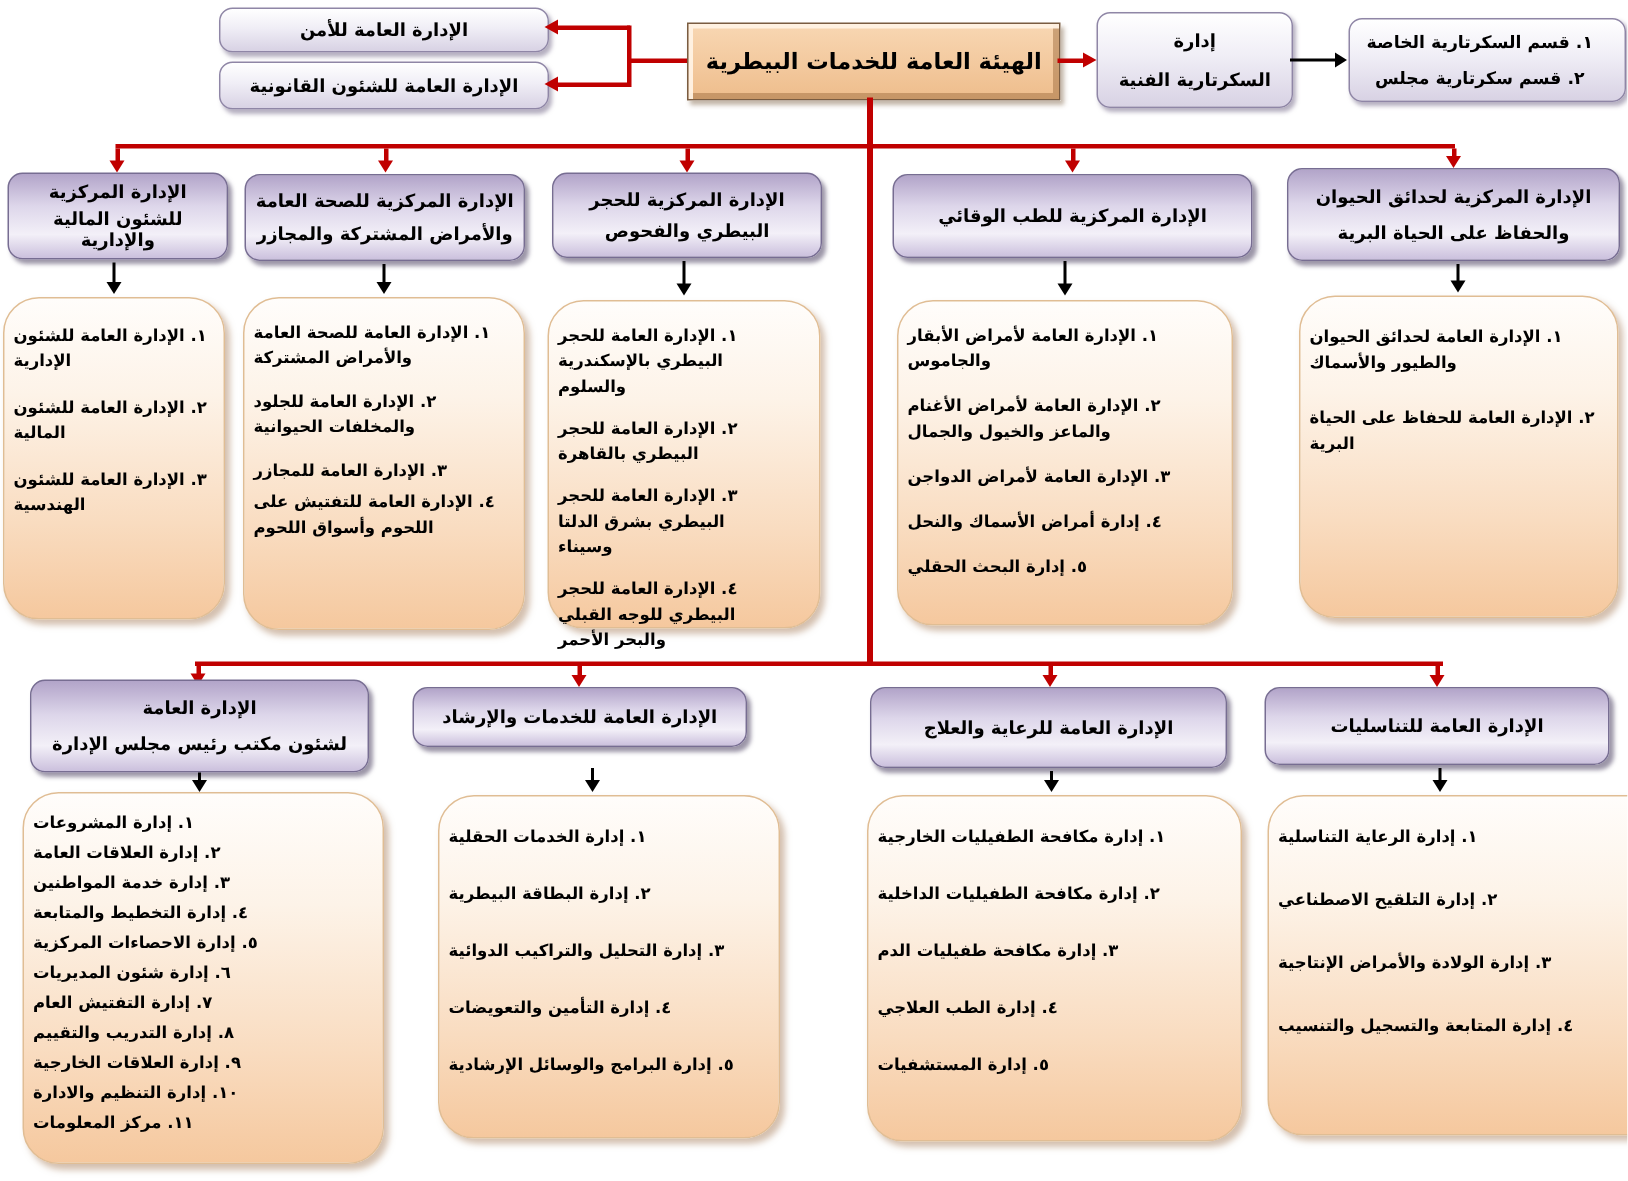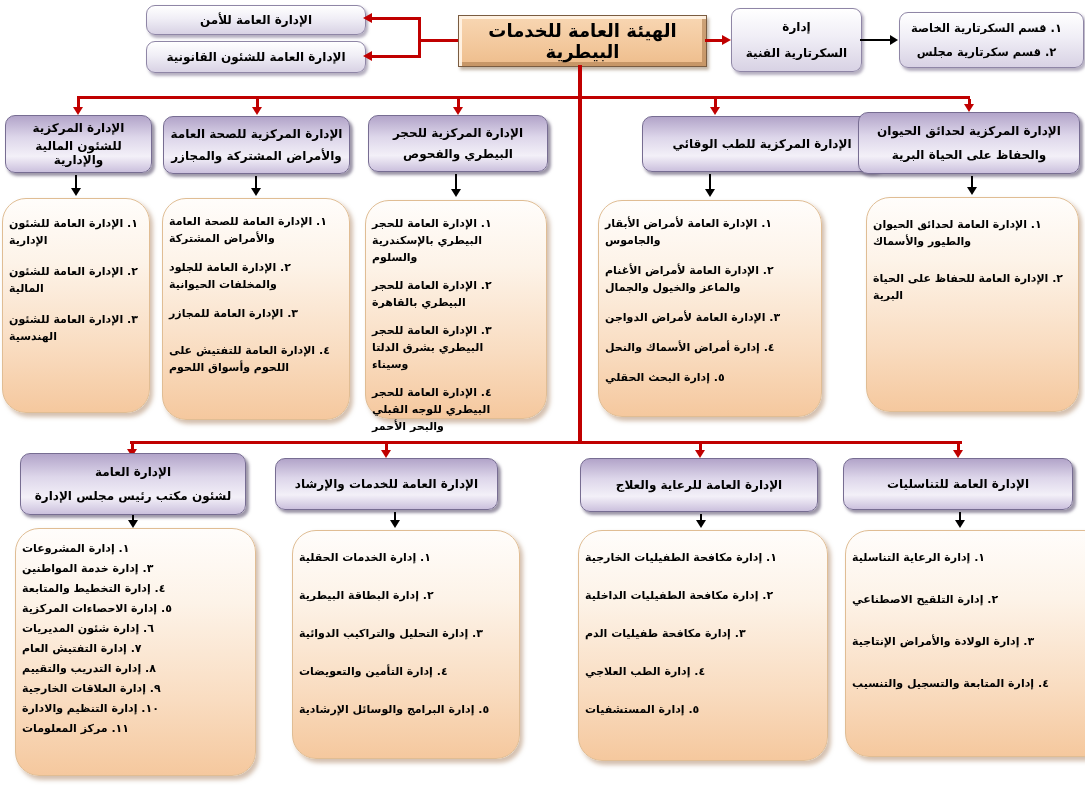--- a/index.html
+++ b/index.html
@@ -4,21 +4,21 @@
 <style>
   html,body{margin:0;padding:0;background:#fff;}
   .canvas{position:relative;width:1085px;height:787px;background:#fff;overflow:hidden;
           font-family:"DejaVu Sans",sans-serif;font-weight:bold;color:#000;}
 
   
   .rootbox{position:absolute;display:flex;align-items:center;justify-content:center;
     background:linear-gradient(180deg,#f8d7b3 0%,#f3c99e 55%,#eebd8c 100%);
     border:1px solid #7a5c41;
     box-shadow:inset 3px 3px 0 rgba(255,242,228,.95), inset -4px -4px 0 rgba(168,118,72,.55), 2px 3px 3px rgba(120,90,60,.45);
-    font-size:18px;text-align:center;}
+    font-size:15px;text-align:center;}
   .lavsm{position:absolute;display:flex;flex-direction:column;justify-content:space-evenly;
     background:linear-gradient(180deg,#ffffff 0%,#f0eef6 45%,#d8d2e4 100%);
     border:1.5px solid #8f86a6;border-radius:9px;
     box-shadow:2px 2.5px 3px rgba(120,110,140,.55);
     font-size:12px;text-align:center;}
   .hdr{position:absolute;display:flex;flex-direction:column;justify-content:space-evenly;
     background:linear-gradient(180deg,#b2a4c9 0%,#ddd6ea 38%,#f3f0f8 72%,#cbc0dd 100%);
     border:1.5px solid #776d92;border-radius:10px;
     box-shadow:2.5px 3px 3px rgba(90,80,110,.6);
     font-size:12px;text-align:center;padding:2px 4px;box-sizing:border-box;}
@@ -110,21 +110,21 @@
     <div>للشئون المالية والإدارية</div>
   </div>
   <div class="hdr" style="left:163px;top:116px;width:187px;height:58px;" dir="rtl">
     <div>الإدارة المركزية للصحة العامة</div>
     <div>والأمراض المشتركة والمجازر</div>
   </div>
   <div class="hdr" style="left:368px;top:115px;width:180px;height:57px;" dir="rtl">
     <div>الإدارة المركزية للحجر</div>
     <div>البيطري والفحوص</div>
   </div>
-  <div class="hdr" style="left:595px;top:116px;width:240px;height:56px;justify-content:center;margin-left:47px;" dir="rtl">
+  <div class="hdr" style="left:595px;top:116px;width:240px;height:56px;justify-content:center;" dir="rtl">
     <div>الإدارة المركزية للطب الوقائي</div>
   </div>
   <div class="hdr" style="left:858px;top:112px;width:222px;height:62px;" dir="rtl">
     <div>الإدارة المركزية لحدائق الحيوان</div>
     <div>والحفاظ على الحياة البرية</div>
   </div>
 
   <div class="ln blk" style="left:75px;top:175px;width:2px;height:14px;"></div>
   <div class="ah down-k" style="left:71px;top:188px;"></div>
   <div class="ln blk" style="left:255px;top:176px;width:2px;height:13px;"></div>
@@ -140,21 +140,21 @@
     <ul style="padding-top:16px;">
       <li style="margin-bottom:14px;">١. الإدارة العامة للشئون الإدارية</li>
       <li style="margin-bottom:14px;">٢. الإدارة العامة للشئون المالية</li>
       <li>٣. الإدارة العامة للشئون الهندسية</li>
     </ul>
   </div>
   <div class="peach" style="left:162px;top:198px;width:188px;height:222px;">
     <ul>
       <li style="margin-bottom:12px;">١. الإدارة العامة للصحة العامة والأمراض المشتركة</li>
       <li style="margin-bottom:12px;">٢. الإدارة العامة للجلود والمخلفات الحيوانية</li>
-      <li style="margin-bottom:20px;">٣. الإدارة العامة للمجازر</li>
+      <li style="margin-bottom:4px;">٣. الإدارة العامة للمجازر</li>
       <li>٤. الإدارة العامة للتفتيش على اللحوم وأسواق اللحوم</li>
     </ul>
   </div>
   <div class="peach" style="left:365px;top:200px;width:182px;height:219px;">
     <ul>
       <li style="margin-bottom:11px;">١. الإدارة العامة للحجر البيطري بالإسكندرية والسلوم</li>
       <li style="margin-bottom:11px;">٢. الإدارة العامة للحجر البيطري بالقاهرة</li>
       <li style="margin-bottom:11px;">٣. الإدارة العامة للحجر البيطري بشرق الدلتا وسيناء</li>
       <li>٤. الإدارة العامة للحجر البيطري للوجه القبلي والبحر الأحمر</li>
     </ul>
@@ -172,21 +172,21 @@
     <ul style="padding-top:18px;">
       <li style="margin-bottom:20px;">١. الإدارة العامة لحدائق الحيوان والطيور والأسماك</li>
       <li>٢. الإدارة العامة للحفاظ على الحياة البرية</li>
     </ul>
   </div>
 
   <div class="hdr" style="left:20px;top:453px;width:226px;height:62px;" dir="rtl">
     <div>الإدارة العامة</div>
     <div>لشئون مكتب رئيس مجلس الإدارة</div>
   </div>
-  <div class="hdr" style="left:275px;top:458px;width:223px;height:52px;justify-content:center;" dir="rtl">
+  <div class="hdr" style="left:275px;top:458px;width:223px;height:40px;justify-content:center;" dir="rtl">
     <div>الإدارة العامة للخدمات والإرشاد</div>
   </div>
   <div class="hdr" style="left:580px;top:458px;width:238px;height:54px;justify-content:center;" dir="rtl">
     <div>الإدارة العامة للرعاية والعلاج</div>
   </div>
   <div class="hdr" style="left:843px;top:458px;width:230px;height:52px;justify-content:center;" dir="rtl">
     <div>الإدارة العامة للتناسليات</div>
   </div>
 
   <div class="ln blk" style="left:132px;top:515px;width:2px;height:6px;"></div>
@@ -194,20 +194,21 @@
   <div class="ln blk" style="left:394px;top:512px;width:2px;height:9px;"></div>
   <div class="ah down-k" style="left:390px;top:520px;"></div>
   <div class="ln blk" style="left:700px;top:514px;width:2px;height:7px;"></div>
   <div class="ah down-k" style="left:696px;top:520px;"></div>
   <div class="ln blk" style="left:959px;top:512px;width:2px;height:9px;"></div>
   <div class="ah down-k" style="left:955px;top:520px;"></div>
 
   <div class="peach" style="left:15px;top:528px;width:241px;height:248px;">
     <ul style="padding-top:10px;">
       <li style="line-height:1.82;">١. إدارة المشروعات</li>
+      <li style="line-height:1.82;">٢. إدارة العلاقات العامة</li>
       <li style="line-height:1.82;">٣. إدارة خدمة المواطنين</li>
       <li style="line-height:1.82;">٤. إدارة التخطيط والمتابعة</li>
       <li style="line-height:1.82;">٥. إدارة الاحصاءات المركزية</li>
       <li style="line-height:1.82;">٦. إدارة شئون المديريات</li>
       <li style="line-height:1.82;">٧. إدارة التفتيش العام</li>
       <li style="line-height:1.82;">٨. إدارة التدريب والتقييم</li>
       <li style="line-height:1.82;">٩. إدارة العلاقات الخارجية</li>
       <li style="line-height:1.82;">١٠. إدارة التنظيم والادارة</li>
       <li style="line-height:1.82;">١١. مركز المعلومات</li>
     </ul>

